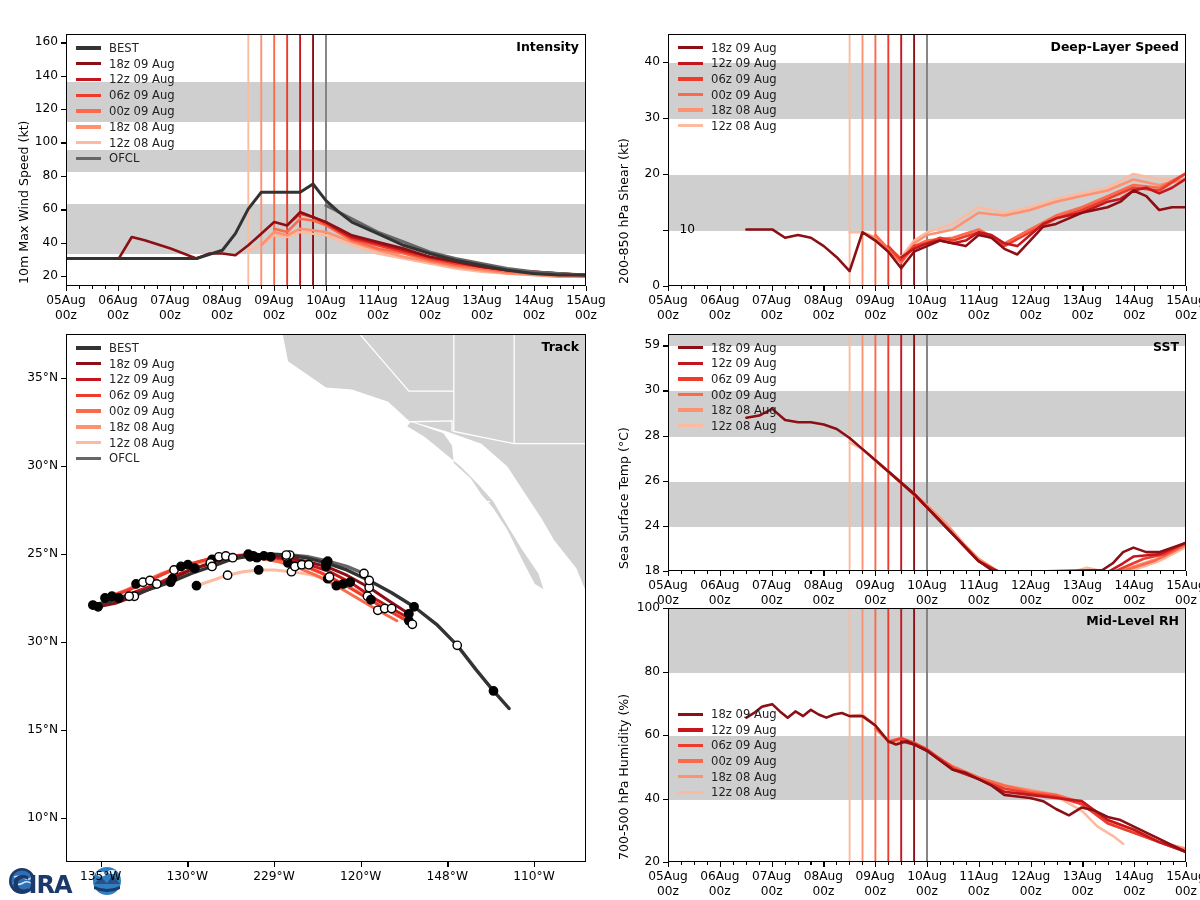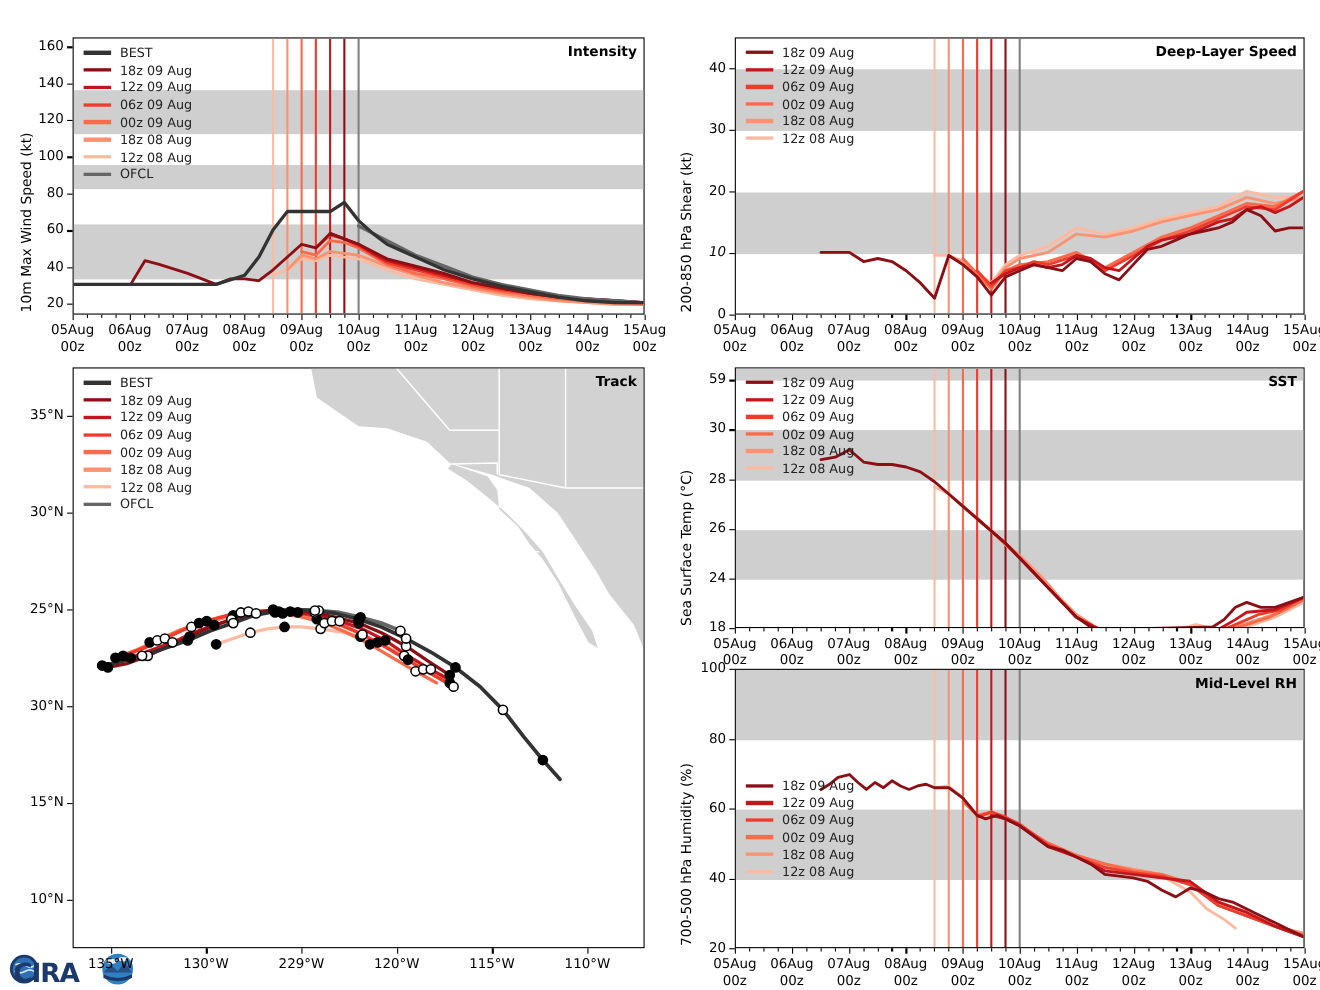--- a/index.html
+++ b/index.html
@@ -526,21 +526,21 @@
       <span>00z</span>
     </div>
     <div class="xtick-mark" style="left: 586px; top: 286px;"></div>
     <div class="xtick" style="width: 70px; left: 551px; top: 293px;">
       <span>15Aug</span>
       <span>00z</span>
     </div>
     <div class="ytick-mark" style="left: 663px; top: 286px;"></div>
     <div class="ytick" style="width: 44px; left: 616px; top: 278px;">0</div>
     <div class="ytick-mark" style="left: 663px; top: 230px;"></div>
-    <div class="ytick" style="width: 44px; left: 616px; top: 222px; font-style: italic;">10</div>
+    <div class="ytick" style="width: 44px; left: 651px; top: 222px;">10</div>
     <div class="ytick-mark" style="left: 663px; top: 174px;"></div>
     <div class="ytick" style="width: 44px; left: 616px; top: 166px;">20</div>
     <div class="ytick-mark" style="left: 663px; top: 118px;"></div>
     <div class="ytick" style="width: 44px; left: 616px; top: 110px;">30</div>
     <div class="ytick-mark" style="left: 663px; top: 62px;"></div>
     <div class="ytick" style="width: 44px; left: 616px; top: 54px;">40</div>
     <div class="xtick-mark" style="left: 668px; top: 286px;"></div>
     <div class="xtick-minor" style="left: 680.95px; top: 286px;"></div>
     <div class="xtick-minor" style="left: 693.9px; top: 286px;"></div>
     <div class="xtick-minor" style="left: 706.85px; top: 286px;"></div>
@@ -831,16 +831,16 @@
     <div class="ytick" style="width: 50px; left: 8px; top: 370px;">35°N</div>
     <div class="xtick-mark" style="left: 100.667px; top: 862px;"></div>
     <div class="xtick" style="width: 70px; left: 65.6667px; top: 869px;">135°W</div>
     <div class="xtick-mark" style="left: 187.333px; top: 862px;"></div>
     <div class="xtick" style="width: 70px; left: 152.333px; top: 869px;">130°W</div>
     <div class="xtick-mark" style="left: 274px; top: 862px;"></div>
     <div class="xtick" style="width: 70px; left: 239px; top: 869px;">229°W</div>
     <div class="xtick-mark" style="left: 360.667px; top: 862px;"></div>
     <div class="xtick" style="width: 70px; left: 325.667px; top: 869px;">120°W</div>
     <div class="xtick-mark" style="left: 447.333px; top: 862px;"></div>
-    <div class="xtick" style="width: 70px; left: 412.333px; top: 869px;">115°W</div>
+    <div class="xtick" style="width: 70px; left: 412.333px; top: 869px;">148°W</div>
     <div class="xtick-mark" style="left: 534px; top: 862px;"></div>
     <div class="xtick" style="width: 70px; left: 499px; top: 869px;">110°W</div>
   </div>
 
 </body></html>

